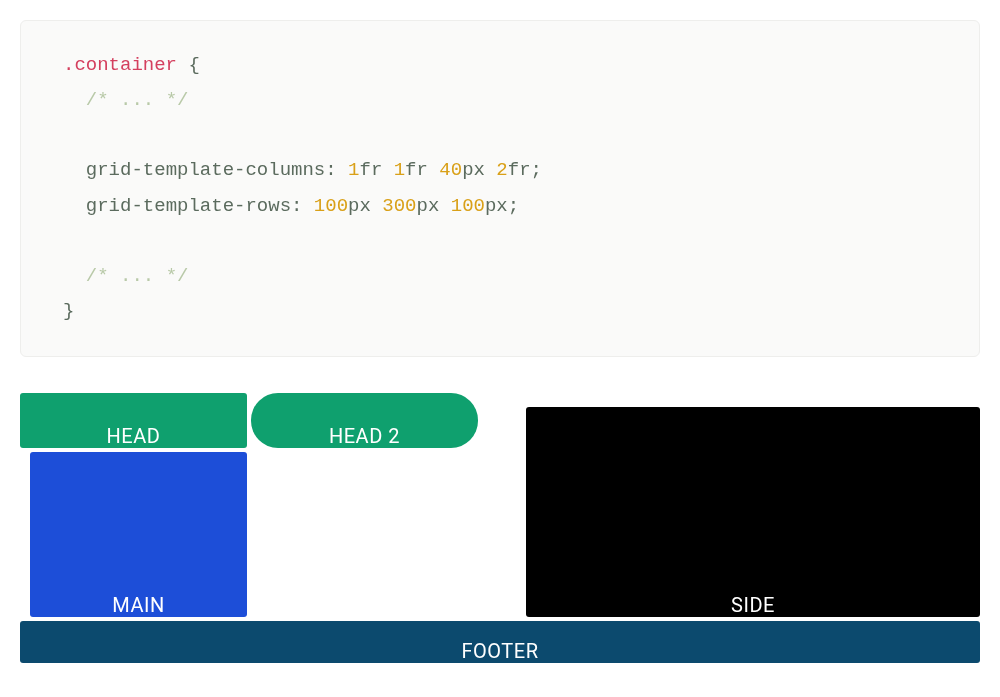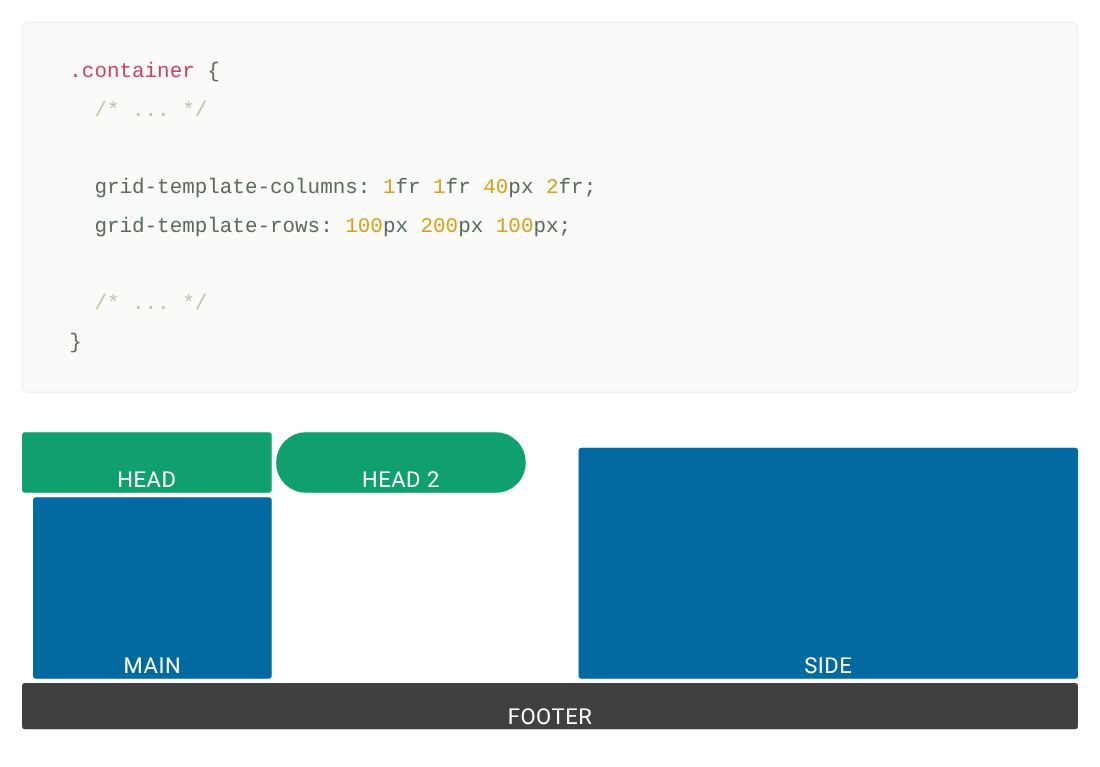--- a/index.html
+++ b/index.html
@@ -41,46 +41,46 @@
     .cell {
       display: flex;
       align-items: flex-end;
       justify-content: center;
       color: #ffffff;
       font-size: 20px;
       letter-spacing: 0.5px;
       border-radius: 3px;
     }
     .head { background: #0fa06e; }
-    .main { background: #0369a1; margin-left: 10px; }
+    .main { background: #1d4ed8; margin-left: 10px; }
     .side {
-      background: #0369a1;
+      background: #000000;
       grid-column: 4;
       grid-row: 1 / 3;
       margin-top: 14px;
     }
     .footer {
-      background: #404040;
+      background: #0c4a6e;
       grid-column: 1 / 5;
       grid-row: 3;
     }
     .gap-col {
       grid-column: 3;
       grid-row: 1 / 3;
       background: transparent;
     }
   </style>
 </head>
 <body>
 
 <div class="code-block"><span class="tok-selector">.container</span> <span class="tok-brace">{</span>
   <span class="tok-comment">/* ... */</span>
 
   <span class="tok-prop">grid-template-columns</span>: <span class="tok-number">1</span><span class="tok-unit">fr</span> <span class="tok-number">1</span><span class="tok-unit">fr</span> <span class="tok-number">40</span><span class="tok-unit">px</span> <span class="tok-number">2</span><span class="tok-unit">fr</span>;
-  <span class="tok-prop">grid-template-rows</span>: <span class="tok-number">100</span><span class="tok-unit">px</span> <span class="tok-number">200</span><span class="tok-unit">px</span> <span class="tok-number">100</span><span class="tok-unit">px</span>;
+  <span class="tok-prop">grid-template-rows</span>: <span class="tok-number">100</span><span class="tok-unit">px</span> <span class="tok-number">300</span><span class="tok-unit">px</span> <span class="tok-number">100</span><span class="tok-unit">px</span>;
 
   <span class="tok-comment">/* ... */</span>
 <span class="tok-brace">}</span></div>
 
 <div class="grid-demo">
   <div class="cell head" style="grid-column:1;grid-row:1;">
       <span>HEAD</span>
     </div>
   <div class="cell head" style="grid-column:2;grid-row:1;border-radius:27px;">
       <span>HEAD 2</span>

